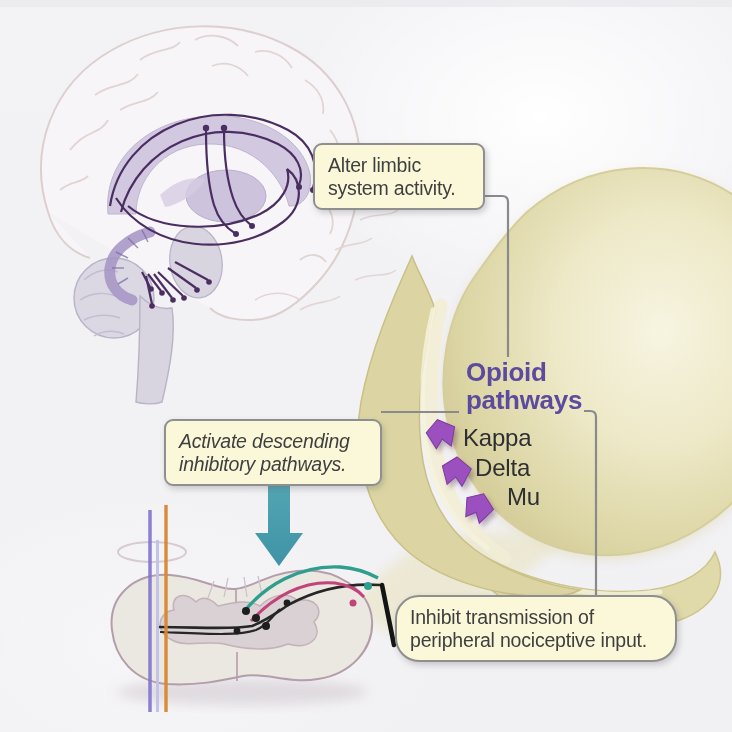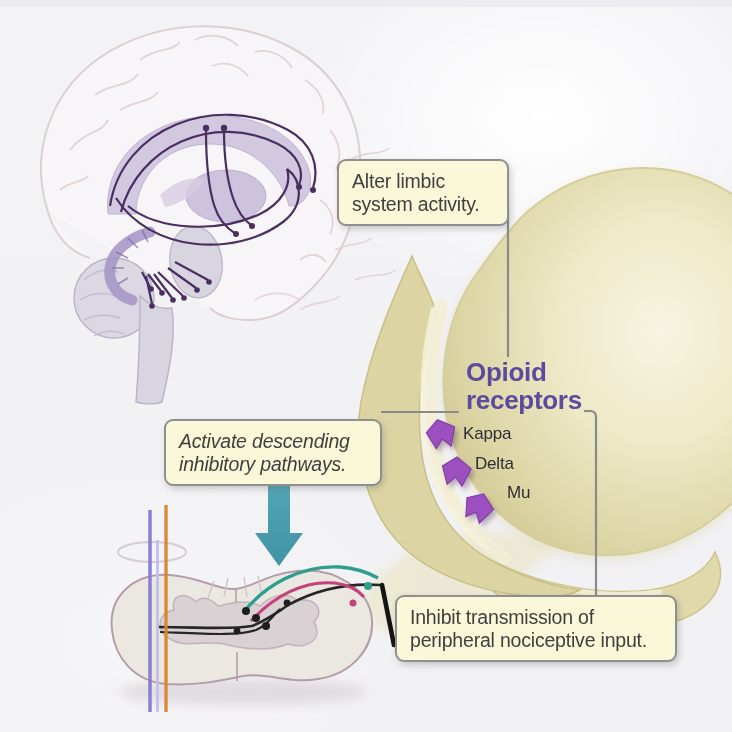--- a/index.html
+++ b/index.html
@@ -19,30 +19,30 @@
   .callout{
     position:absolute;
     background:#faf8d9;
     border:2px solid #8f8f8f;
     border-radius:9px;
     padding:9px 13px;
     font-size:19.5px;line-height:1.16;color:#3f3f3f;
     box-shadow:2px 3px 6px rgba(90,90,95,.28);
     letter-spacing:-0.2px;
   }
-  .callout-limbic{left:313px;top:159px;width:142px;margin-left:24px;}
+  .callout-limbic{left:313px;top:143px;width:142px;}
   .callout-descending{left:164px;top:419px;width:188px;font-style:italic;}
-  .callout-inhibit{left:395px;top:595px;width:252px;}
+  .callout-inhibit{left:395px;top:595px;width:252px;border-radius:24px;}
   .opioid-title{
     position:absolute;left:466px;top:359px;width:140px;
     font-size:26px;font-weight:bold;line-height:1.07;color:#5b4a9d;
     letter-spacing:-0.3px;
   }
   .receptor-label{
-    position:absolute;font-size:17px;color:#2e2e33;letter-spacing:-0.2px;
+    position:absolute;font-size:24px;color:#2e2e33;letter-spacing:-0.2px;
   }
   .receptor-label.kappa{left:463px;top:424px;}
   .receptor-label.delta{left:475px;top:454px;text-align:center;}
   .receptor-label.mu{left:507px;top:483px;}
 </style>
 </head>
 <body>
 
 <div class="stage">
 
@@ -227,19 +227,19 @@
 </div>
 
 <div class="callout callout-descending">
   <span>Activate descending inhibitory pathways.</span>
 </div>
 
 <div class="callout callout-inhibit">
   <span>Inhibit transmission of peripheral nociceptive input.</span>
 </div>
 
-<div class="opioid-title">Opioid receptors</div>
+<div class="opioid-title">Opioid pathways</div>
 
 <div class="receptor-label kappa">Kappa</div>
 <div class="receptor-label delta">Delta</div>
 <div class="receptor-label mu">Mu</div>
 
 </div>
 
 </body></html>

